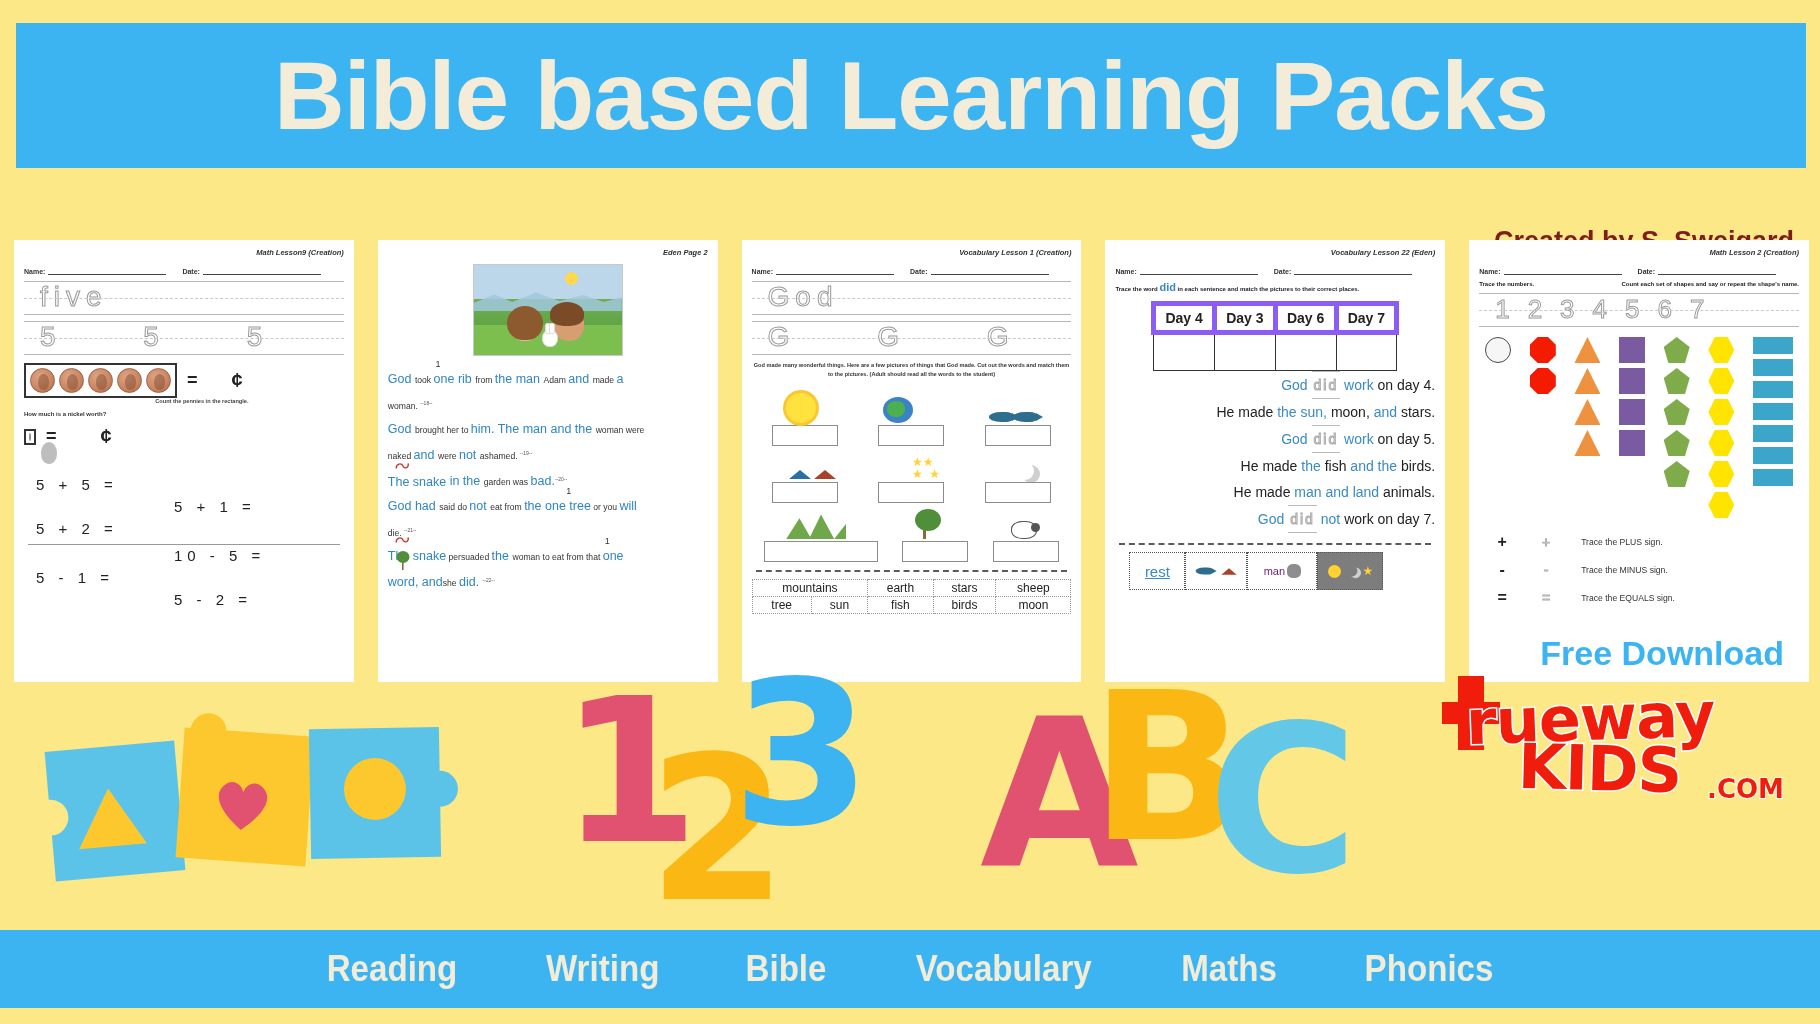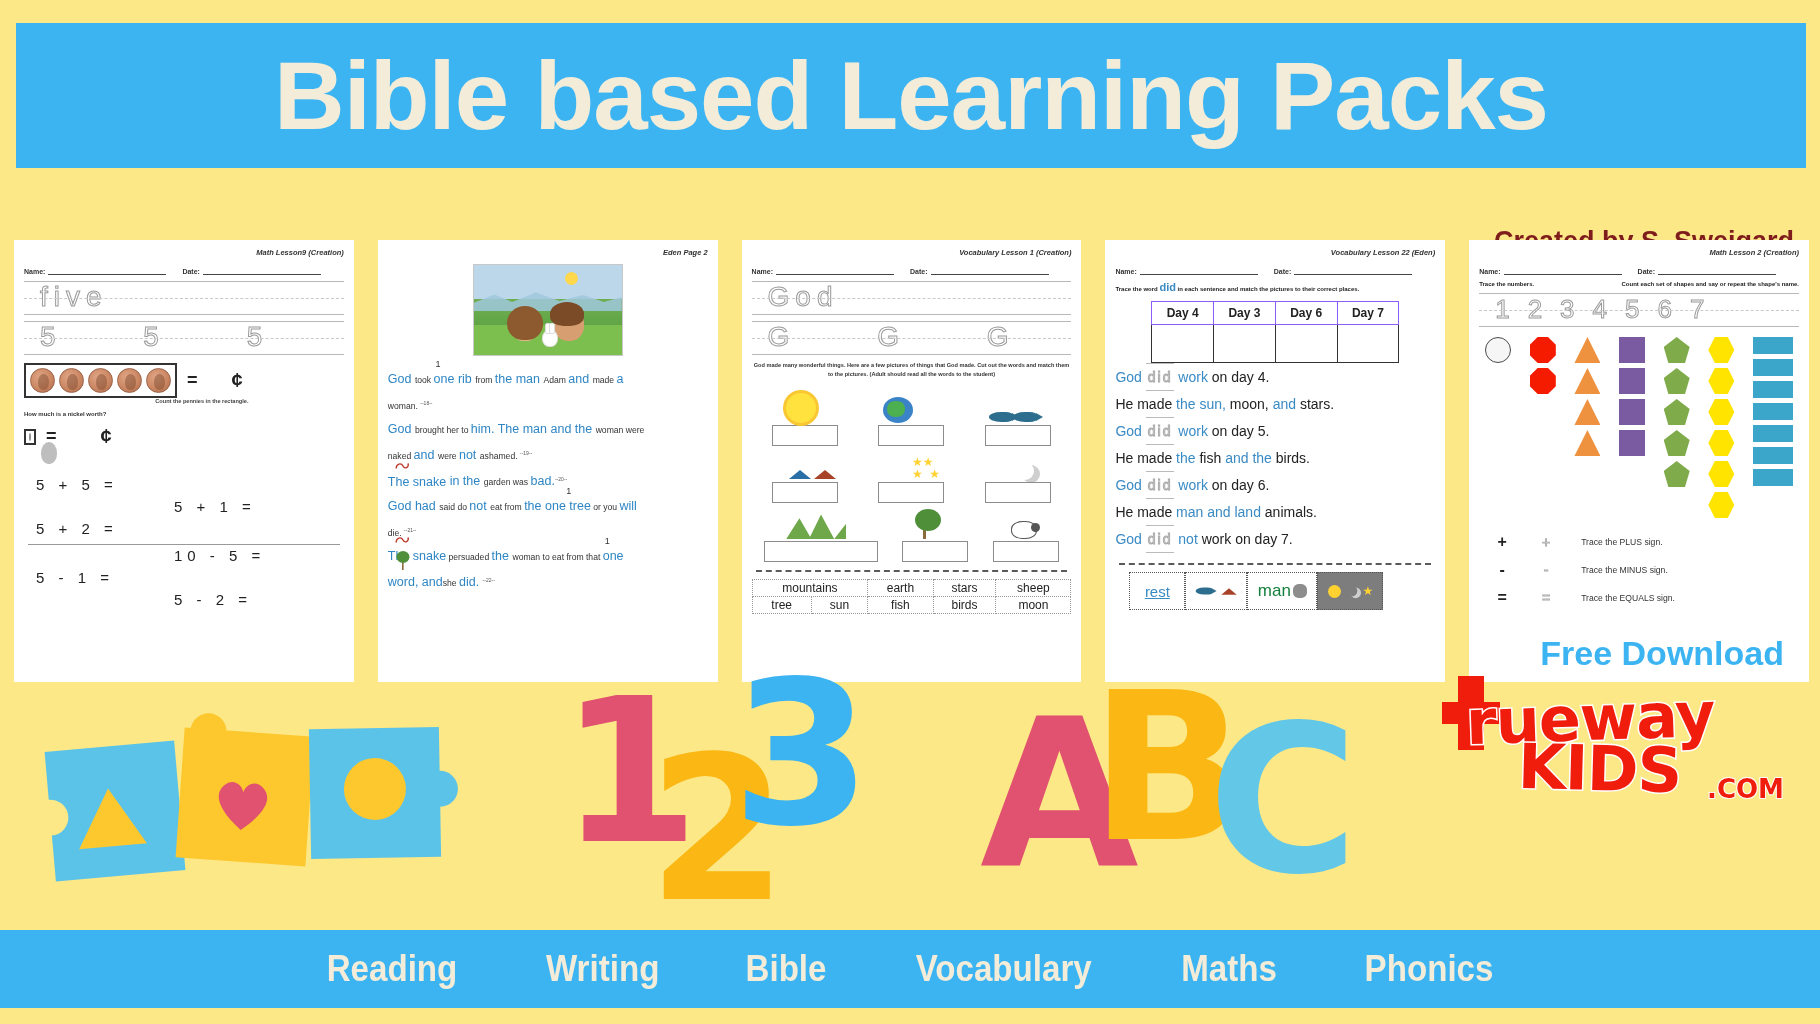--- a/index.html
+++ b/index.html
@@ -178,23 +178,23 @@
   .moon-ico { width:18px;height:18px;border-radius:50%;box-shadow: 6px 3px 0 0 #cfcfcf; background:transparent;}
   .mtn-ico { width:60px;height:26px;background:#6fa84a; clip-path: polygon(0 100%,22% 20%,42% 100%,38% 100%,58% 6%,80% 100%,100% 40%,100% 100%);}
   .tree-big { position:relative; width:26px; height:30px; }
   .tree-big:before{content:"";position:absolute;left:8px;bottom:0;width:3px;height:12px;background:#8a6a3a;}
   .tree-big:after{content:"";position:absolute;left:0;top:0;width:26px;height:22px;border-radius:50%;background:#4f8f3a;}
   .sheep-ico { width:26px;height:18px;border-radius:45%; background:#fff; border:1.4px solid #555; position:relative;}
   .sheep-ico:after{content:"";position:absolute;right:-4px;top:1px;width:9px;height:9px;border-radius:50%;background:#555;}
 
   
   .daytable { border-collapse: collapse; margin: 8px auto 0; width: 248px; }
-  .daytable th { border:1px solid #8b5cf6; font-size: 12px; padding: 4px 0; }
+  .daytable th { border:5px solid #8b5cf6; font-size: 14px; padding: 4px 0; }
   .daytable td { border:1px solid #333; height: 38px; }
-  .sent { text-align:left; font-size: 14px; line-height: 26px; color:#222; }
+  .sent { text-align:right; font-size: 14px; line-height: 26px; color:#222; }
   .sent .bl { color:#3a8ac4; }
   .trace-did {
     display:inline-block; color: transparent; -webkit-text-stroke: 1px #aaa;
     border-top:1px solid #bbb; border-bottom:1px solid #bbb;
     padding: 0 2px; letter-spacing: 2px;
   }
   .cutstrip { display:flex; margin: 4px 14px 0; }
   .cutcell { border:1.6px dotted #555; height: 38px; display:flex; align-items:center; justify-content:center; gap:2px; padding: 0 4px;}
   .cutcell.txt { color:#3a8ac4; font-size: 15px; width: 56px; text-decoration: underline; }
   .night { background:#7d7d7d; }
@@ -469,32 +469,31 @@
         <td></td>
         <td></td>
       </tr>
     </tbody>
       </table>
     <div id="day-sentences">
         <div class="sent"><span class="bl">God </span><span class="trace-did">did</span><span class="bl"> work</span><span> on day 4.</span></div>
         <div class="sent"><span>He made </span><span class="bl">the sun,</span><span> moon, </span><span class="bl">and </span><span>stars.</span></div>
         <div class="sent"><span class="bl">God </span><span class="trace-did">did</span><span class="bl"> work</span><span> on day 5.</span></div>
         <div class="sent"><span>He made </span><span class="bl">the </span><span>fish </span><span class="bl">and the </span><span>birds.</span></div>
-        <div class="sent"><span class="bl">God </span><span class="trace-did">did</span><span class="bl"> work</span><span> on day 6.</span></div>
         <div class="sent"><span>He made </span><span class="bl">man and land </span><span>animals.</span></div>
         <div class="sent"><span class="bl">God </span><span class="trace-did">did</span><span class="bl"> not</span><span> work on day 7.</span></div>
       </div>
     <div class="dashline" style="margin-top:10px"></div>
     <div class="cutstrip">
       <span class="cutcell txt">rest</span>
       <span class="cutcell" style="width:62px">
         <span class="ico fish-ico" style="transform:scale(.7)"></span>
         <span class="ico bird-ico red" style="transform:scale(.7)"></span>
       </span>
-      <span class="cutcell" style="width:70px;color:#15803d;font-size:17px">
+      <span class="cutcell" style="width:70px;color:#701a75;font-size:11px">
         <span>man</span>
         <span style="width:14px;height:14px;border-radius:40%;background:#8d8d8d;display:inline-block"></span>
       </span>
       <span class="cutcell night" style="width:66px">
         <span style="width:13px;height:13px;border-radius:50%;background:#ffd231;display:inline-block"></span>
         <span class="ico moon-ico" style="transform:scale(.6)"></span>
         <span class="star-ico">★</span>
       </span>
     </div>
   </div>

